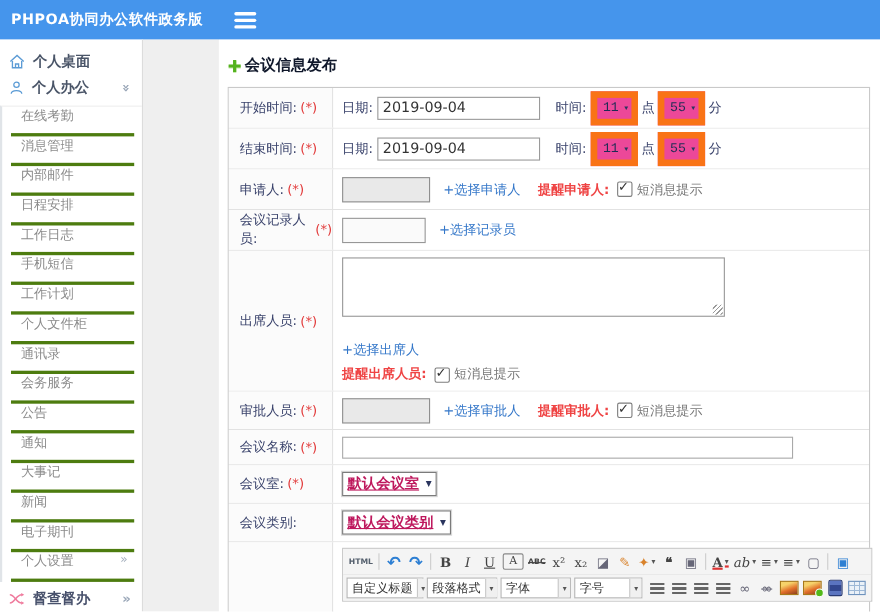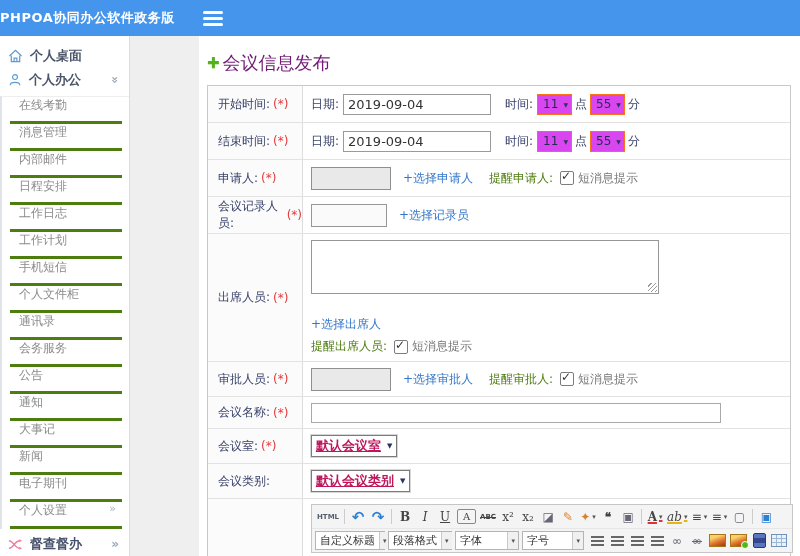--- a/index.html
+++ b/index.html
@@ -1,21 +1,21 @@
 <!DOCTYPE html>
 <html><head>
 <meta charset="utf-8">
 <style>
   html,body{margin:0;padding:0;}
   body{width:800px;height:556px;overflow:hidden;background:#fff;font-family:"DejaVu Sans",sans-serif;}
   .app{width:800px;height:556px;overflow:hidden;position:relative;display:flex;flex-direction:column;}
 
   
   .hdr{height:36px;background:#4595ec;display:flex;align-items:center;flex:0 0 auto;}
-  .hdr-title{color:#fff;font-size:13px;font-weight:bold;letter-spacing:.5px;}
+  .hdr-title{color:#fff;font-size:13px;font-weight:bold;padding-left:10px;letter-spacing:.5px;}
   .hamburger{width:20px;display:flex;flex-direction:column;gap:3px;margin-left:28px;cursor:pointer;}
   .hamburger i{display:block;height:3px;background:#fff;border-radius:2px;}
 
   
   .layout{flex:1;display:flex;min-height:0;}
   .sidebar{width:130px;flex:0 0 auto;background:#fff;border-right:1px solid #dcdcdc;display:flex;flex-direction:column;padding-top:8px;box-sizing:border-box;}
   .gap-strip{width:69px;flex:0 0 auto;background:#efefef;}
   .main{flex:1;background:#fff;padding:0 8px;box-sizing:border-box;min-width:0;}
 
   
@@ -25,41 +25,41 @@
   .chev{margin-left:auto;color:#9aa7b8;font-size:12px;}
   .side-sub{border-left:2px solid #e0e4e8;border-top:1px solid #eee;margin-top:4px;}
   .side-sub-item{height:27px;display:flex;margin-left:8px;width:112px;box-sizing:border-box;padding-left:9px;border-bottom:3px solid #4d7c0f;font-size:12px;color:#8b8b8b;cursor:pointer;}
   .side-sub-item .chev{margin-left:auto;margin-right:6px;color:#a8b2bf;font-size:11px;}
   .side-item.supervise{margin-top:3px;}
   .side-item.supervise .lbl{color:#47506b;}
 
   
   .page-title{display:flex;align-items:center;margin:15px 0 10px 0;}
   .plus-icon{color:#54b21f;font-weight:bold;font-size:15px;margin-right:3px;text-shadow:0 1px 0 #c9eab0;}
-  .page-title h1{font-size:18px;font-weight:normal;color:#701a75;margin:0;}
+  .page-title h1{font-size:14px;font-weight:bold;color:#0f172a;margin:0;}
 
   
   .ftable{width:584px;border:1px solid #c9c9c9;box-sizing:border-box;}
   .frow{display:grid;grid-template-columns:95px 1fr;border-bottom:1px solid #e2e2e2;}
   .frow:last-child{border-bottom:none;}
   .flabel{background:#fbfbfb;border-right:1px solid #ddd;display:flex;align-items:center;padding-left:10px;font-size:12px;color:#39426b;}
   .req{color:#e23b3b;margin-left:3px;}
   .ffield{display:flex;align-items:center;padding:0 8px;background:#fff;font-size:12px;color:#39426b;min-width:0;}
   .h36{min-height:36px;} .h34{min-height:34px;} .h32{min-height:32px;} .h31{min-height:31px;}
   .sub-lbl{margin-right:4px;white-space:nowrap;}
   .time-lbl{margin-left:14px;}
   .unit{margin:0 3px;}
   input{font-family:"DejaVu Sans",sans-serif;}
   .date-input{width:148px;height:21px;border:1px solid #9a9a9a;font-size:13px;color:#333;padding:0 4px;box-sizing:border-box;}
-  .mini-select{display:inline-flex;align-items:center;border:1px solid #f97316;background:#d946ef;height:19px;padding:0 3px 0 5px;color:#1f2c55;font-size:12px;cursor:pointer;}
+  .mini-select{display:inline-flex;align-items:center;border:6px solid #f97316;background:#ec4899;height:19px;padding:0 3px 0 5px;color:#1f2c55;font-size:12px;cursor:pointer;font-family:Liberation Mono, monospace;}
   .ms-caret{font-size:6px;color:#2a355e;margin-left:5px;}
   .gray-input{width:74px;height:19px;background:#e9e9e9;border:1px solid #8f8f8f;}
   .lite-input{width:70px;height:19px;background:#fafafa;border:1px solid #979797;}
   .sel-link{color:#3477c9;font-size:12px;margin-left:12px;cursor:pointer;white-space:nowrap;}
-  .remind-lbl{font-weight:normal;color:#4d7c0f;margin-left:16px;white-space:nowrap;}
+  .remind-lbl{font-weight:bold;color:#ef4444;margin-left:16px;white-space:nowrap;}
   .checkbox{width:12px;height:12px;border:1px solid #7d7d7d;background:#fff;display:inline-block;margin:0 4px 0 7px;position:relative;border-radius:2px;}
   .checkbox.checked::after{content:"✓";position:absolute;left:0px;top:-3px;font-size:12px;font-weight:bold;color:#333;}
   .sms-lbl{color:#777;}
   .col{flex-direction:column;align-items:flex-start;padding-top:6px;padding-bottom:6px;}
   .fake-textarea{width:346px;height:52px;border:1px solid #979797;background:#fff;position:relative;}
   .fake-textarea::after{content:"";position:absolute;right:1px;bottom:1px;width:9px;height:9px;background:repeating-linear-gradient(135deg,rgba(0,0,0,0) 0 2px,#9a9a9a 2px 3px);}
   .attend-link{margin-left:0;margin-top:22px;}
   .remind-row{display:flex;align-items:center;margin-top:5px;}
   .remind-row .remind-lbl{margin-left:0;}
   .wide-input{width:410px;height:20px;border:1px solid #a9a9a9;font-size:13px;padding:0 4px;box-sizing:border-box;}
@@ -80,21 +80,21 @@
   .tbtn.big{font-size:15px;font-weight:bold;}
   .tbtn.b{font-weight:bold;}
   .tbtn.i{font-style:italic;}
   .tbtn.u{text-decoration:underline;}
   .tbtn.boxed{border:1px solid #888;height:13px;min-width:13px;font-size:10px;margin:0 2px;align-self:center;}
   .tbtn.strike{text-decoration:line-through;}
   .tbtn.tiny{font-size:7px;font-weight:bold;}
   .tbtn.muted{color:#667;}
   .tbtn.orange{color:#d9822b;}
   .tbtn.fontcolor{text-decoration:underline;text-decoration-color:#d33;text-decoration-thickness:2px;}
-  .tbtn.highlight{text-decoration:underline;text-decoration-color:#e8b412;text-decoration-thickness:2px;}
+  .tbtn.highlight{text-decoration-color:#e8b412;text-decoration-thickness:2px;}
   .caret{font-size:7px;color:#555;margin-left:2px;}
   .sep{width:1px;height:15px;background:#ccc;margin:0 3px;flex:0 0 auto;}
   .tbtn.bars::before{content:"";width:13px;height:10px;background:repeating-linear-gradient(to bottom,#666 0 2px,rgba(0,0,0,0) 2px 4px);}
   .tbtn.imgic{position:relative;}
   .tbtn.imgic::before{content:"";width:15px;height:11px;border:1px solid #a87818;background:linear-gradient(160deg,#f6d26a 25%,#e2702a 60%,#8c3f1d);}
   .tbtn.greendot::after{content:"";position:absolute;right:0;bottom:1px;width:6px;height:6px;border-radius:50%;background:#52b818;border:1px solid #fff;}
   .tbtn.mediaic::before{content:"";width:11px;height:13px;border:1px solid #283a73;border-radius:2px;background:linear-gradient(#5a74c0 0 4px,#32478f 4px 9px,#5a74c0 9px);}
   .tbtn.tableic::before{content:"";width:14px;height:11px;border:1px solid #6f93bd;background:repeating-linear-gradient(to right,rgba(0,0,0,0) 0 4px,#9db8d6 4px 5px),repeating-linear-gradient(to bottom,rgba(0,0,0,0) 0 3px,#9db8d6 3px 4px),#eaf1f8;}
   .tsel{display:inline-flex;align-items:center;justify-content:space-between;background:#fff;border:1px solid #b4b4b4;height:19px;font-size:11px;color:#333;padding-left:4px;margin-right:3px;box-sizing:border-box;cursor:pointer;}
   .tsel .tsel-caret{border-left:1px solid #c9c9c9;height:17px;display:flex;align-items:center;padding:0 3px;font-size:7px;color:#555;background:#f0f0f0;margin-left:4px;}
@@ -146,24 +146,24 @@
           <div class="side-sub-item">
             <span>内部邮件</span>
           </div>
           <div class="side-sub-item">
             <span>日程安排</span>
           </div>
           <div class="side-sub-item">
             <span>工作日志</span>
           </div>
           <div class="side-sub-item">
+            <span>手机短信</span>
+          </div>
+          <div class="side-sub-item">
             <span>工作计划</span>
-          </div>
-          <div class="side-sub-item">
-            <span>手机短信</span>
           </div>
           <div class="side-sub-item">
             <span>个人文件柜</span>
           </div>
           <div class="side-sub-item">
             <span>通讯录</span>
           </div>
           <div class="side-sub-item">
             <span>会务服务</span>
           </div>

